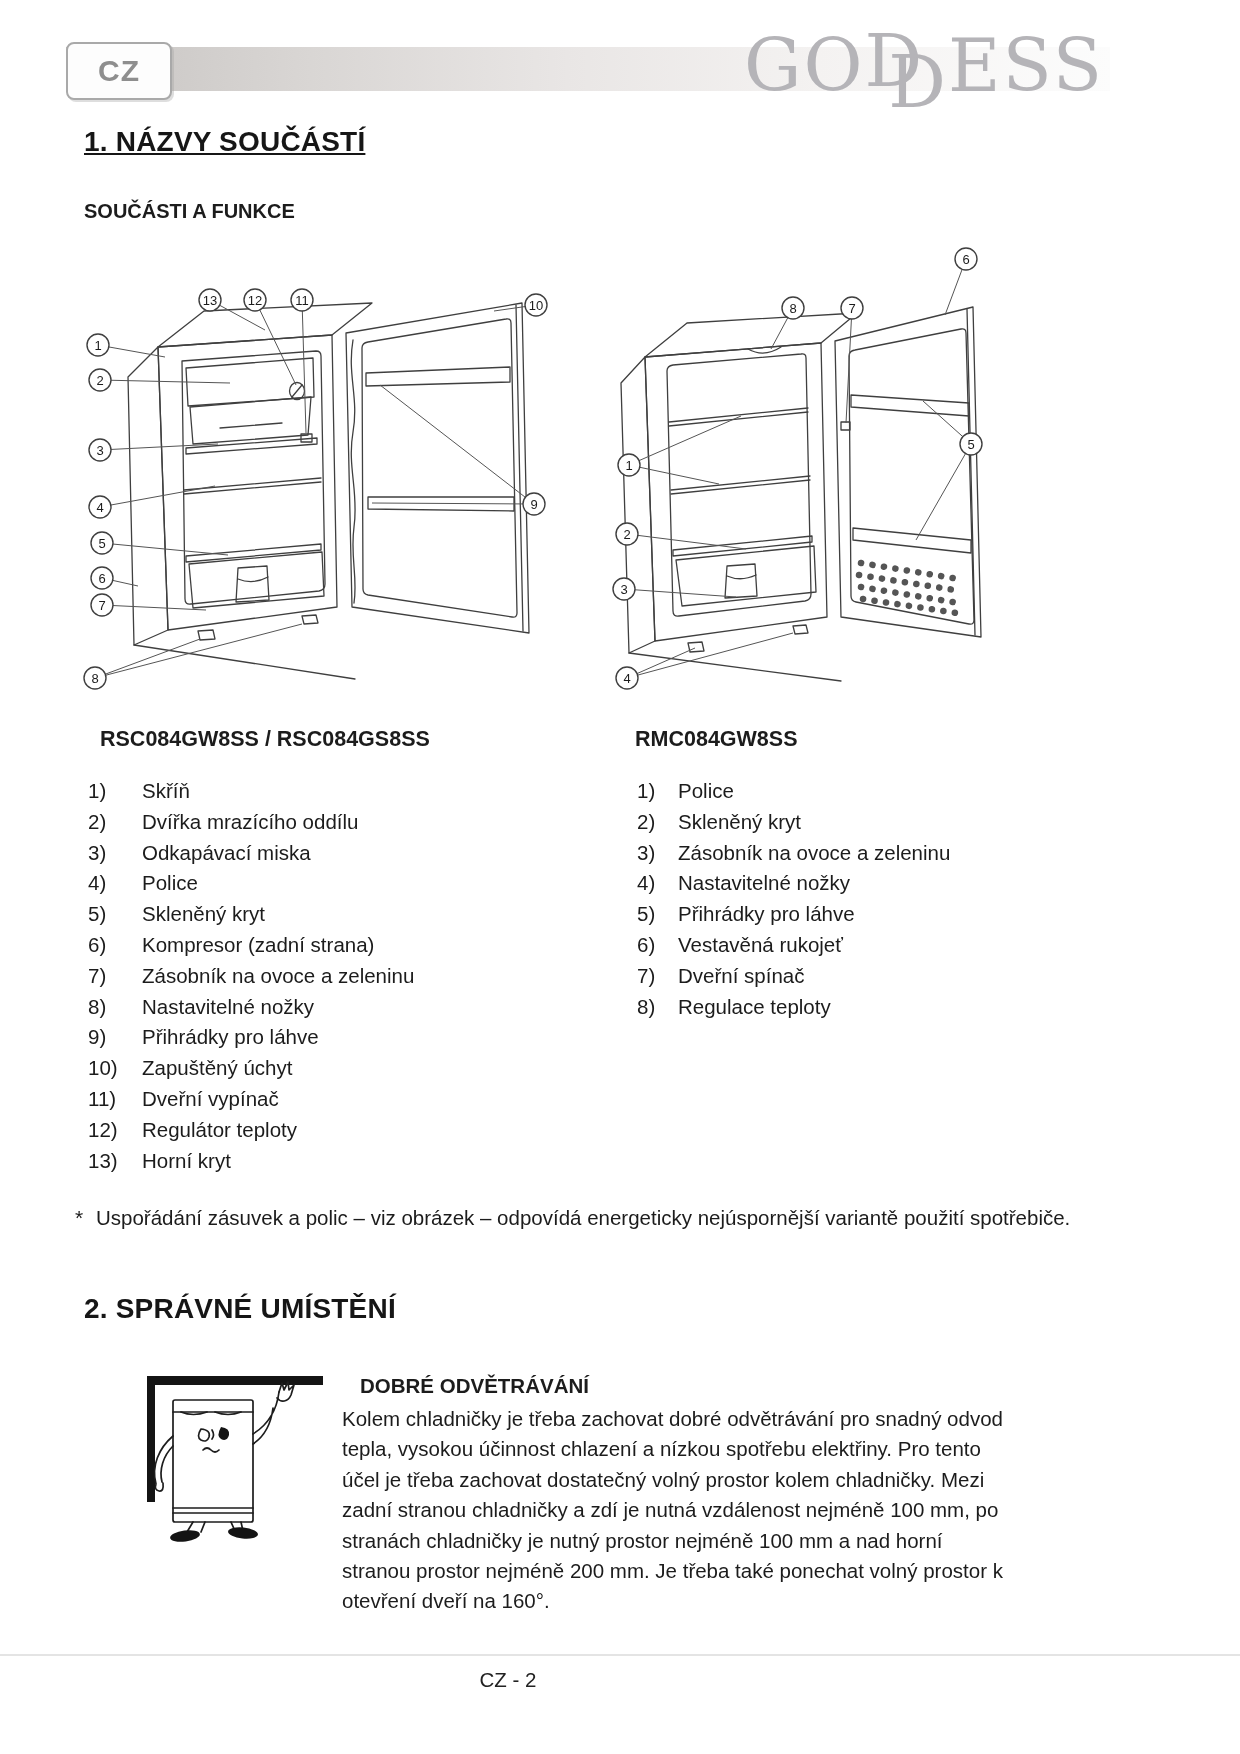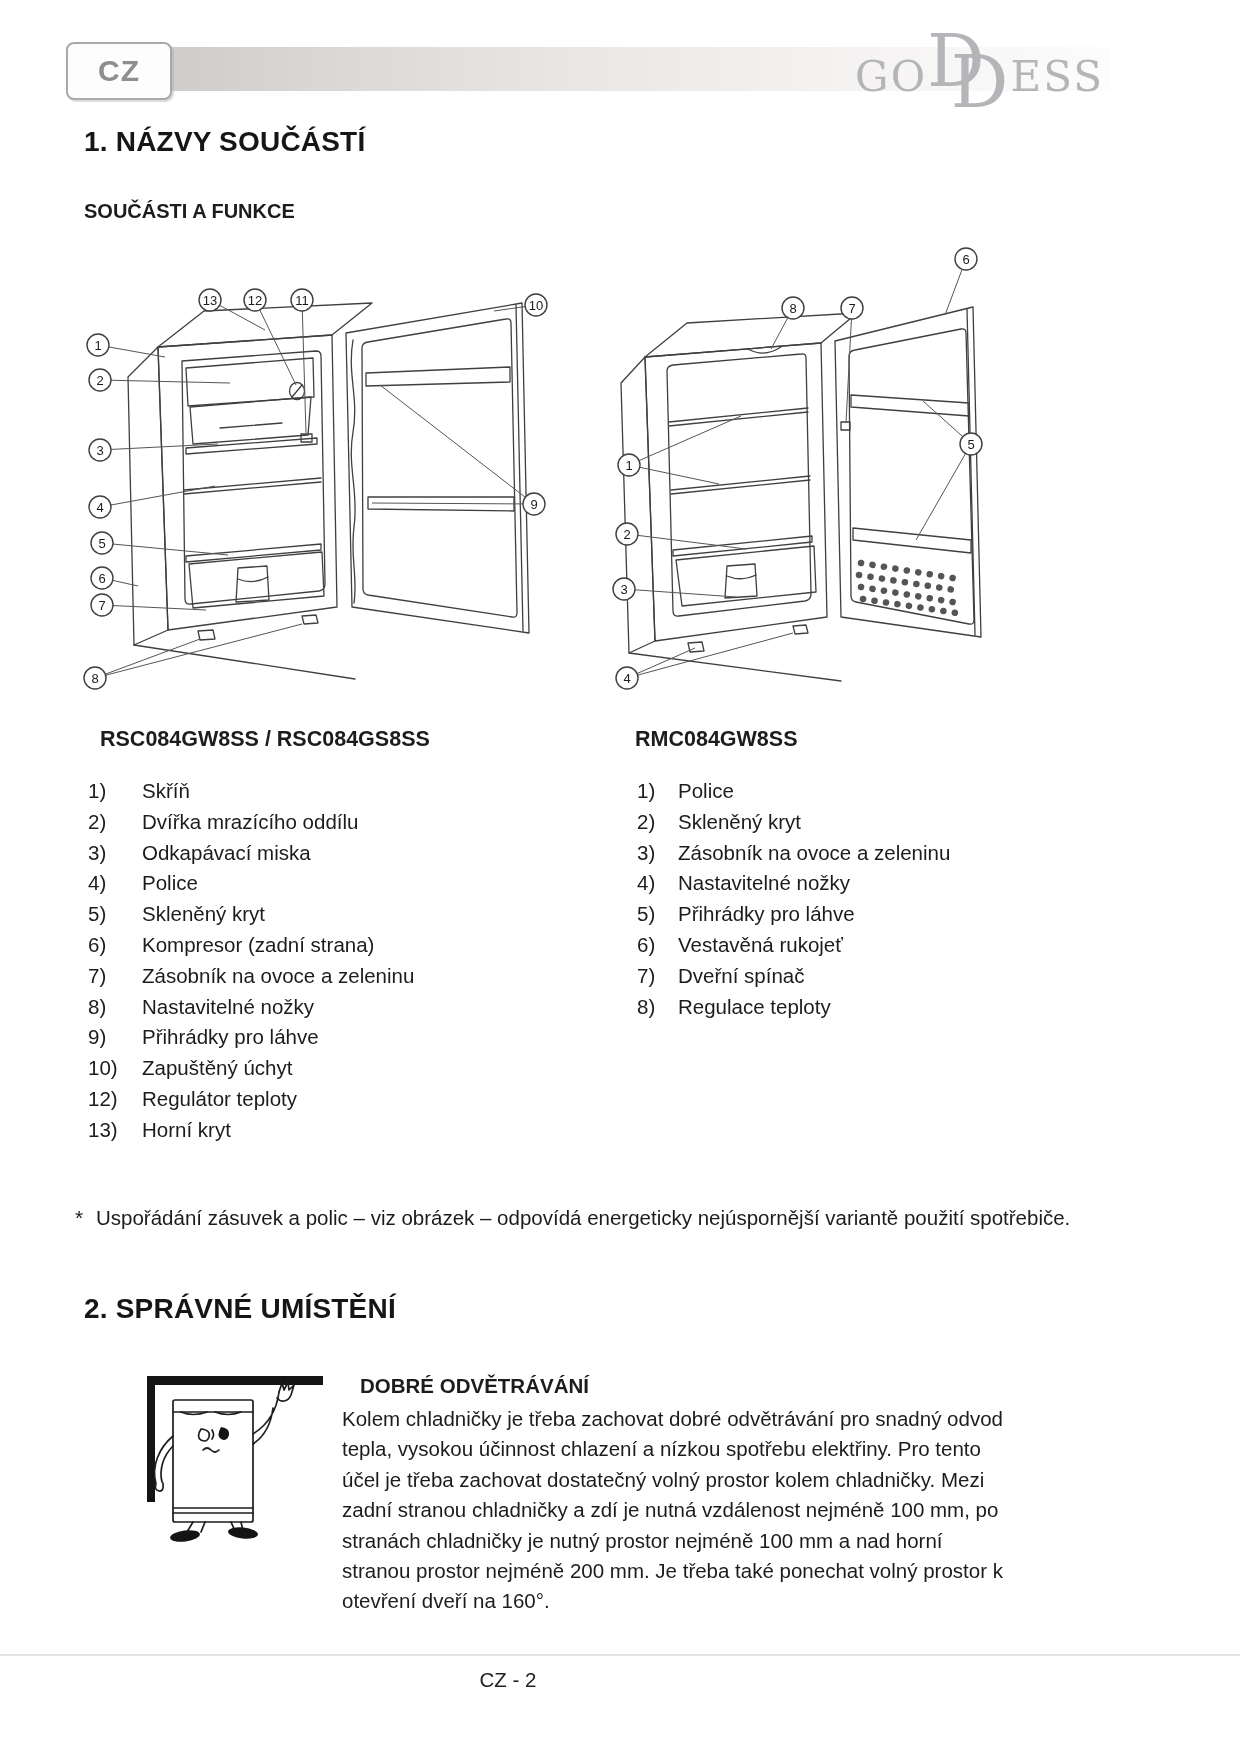--- a/index.html
+++ b/index.html
@@ -8,27 +8,27 @@
 
   
   .grad-bar{position:absolute;left:66px;top:47px;width:1044px;height:44px;
     background:linear-gradient(90deg,#c7c4c2 0%,#d8d5d3 22%,#e9e6e5 48%,#f4f2f1 72%,#fcfcfc 100%);}
   .cz-box{position:absolute;left:66px;top:42px;width:102px;height:54px;background:#fdfdfd;
     border:2px solid #a9a9a9;border-radius:8px;box-shadow:2px 2px 0 rgba(160,160,160,.35);
     display:flex;align-items:center;justify-content:center;
     font-size:30px;font-weight:bold;color:#8e8e8e;letter-spacing:1px;}
   .logo{position:absolute;left:0;top:30px;width:1104px;text-align:right;
     font-family:"DejaVu Serif","Liberation Serif",serif;color:#b5b4b8;line-height:1;white-space:nowrap;}
-  .logo .lg{font-size:42px;letter-spacing:2px;margin-top:16px;}
+  .logo .lg{font-size:72px;letter-spacing:2px;margin-top:16px;}
   .logo .d1{font-size:72px;position:relative;top:-5px;margin-right:-20px;}
   .logo .d2{font-size:72px;position:relative;top:16px;margin-left:-14px;margin-right:2px;}
 
   
   .h1{position:absolute;font-size:28px;font-weight:bold;color:#161616;letter-spacing:.2px;}
-  .h1.s1{left:84px;top:126px;}
+  .h1.s1{left:84px;top:126px;text-decoration:underline;}
   .h1.s2{left:84px;top:1293px;}
   .subtitle{position:absolute;left:84px;top:200px;font-size:20px;font-weight:bold;}
   .model{position:absolute;top:727px;font-size:21.5px;font-weight:bold;}
   .model.left{left:100px;} .model.right{left:635px;}
   .plist{position:absolute;top:776px;font-size:20.5px;line-height:30.8px;}
   .plist.left{left:88px;} .plist.right{left:637px;}
   .prow{display:flex;}
   .plist.left .pn{width:54px;} .plist.right .pn{width:41px;}
   .footnote{position:absolute;left:75px;top:1203px;width:1040px;display:flex;
     font-size:20.5px;line-height:30.5px;}
@@ -279,20 +279,24 @@
       </div>
     <div class="prow">
         <span class="pn">9)</span>
         <span class="pt">Přihrádky pro láhve</span>
       </div>
     <div class="prow">
         <span class="pn">10)</span>
         <span class="pt">Zapuštěný úchyt</span>
       </div>
     <div class="prow">
+        <span class="pn">11)</span>
+        <span class="pt">Dveřní vypínač</span>
+      </div>
+    <div class="prow">
         <span class="pn">12)</span>
         <span class="pt">Regulátor teploty</span>
       </div>
     <div class="prow">
         <span class="pn">13)</span>
         <span class="pt">Horní kryt</span>
       </div>
   </div>
 
   <div class="plist right">

